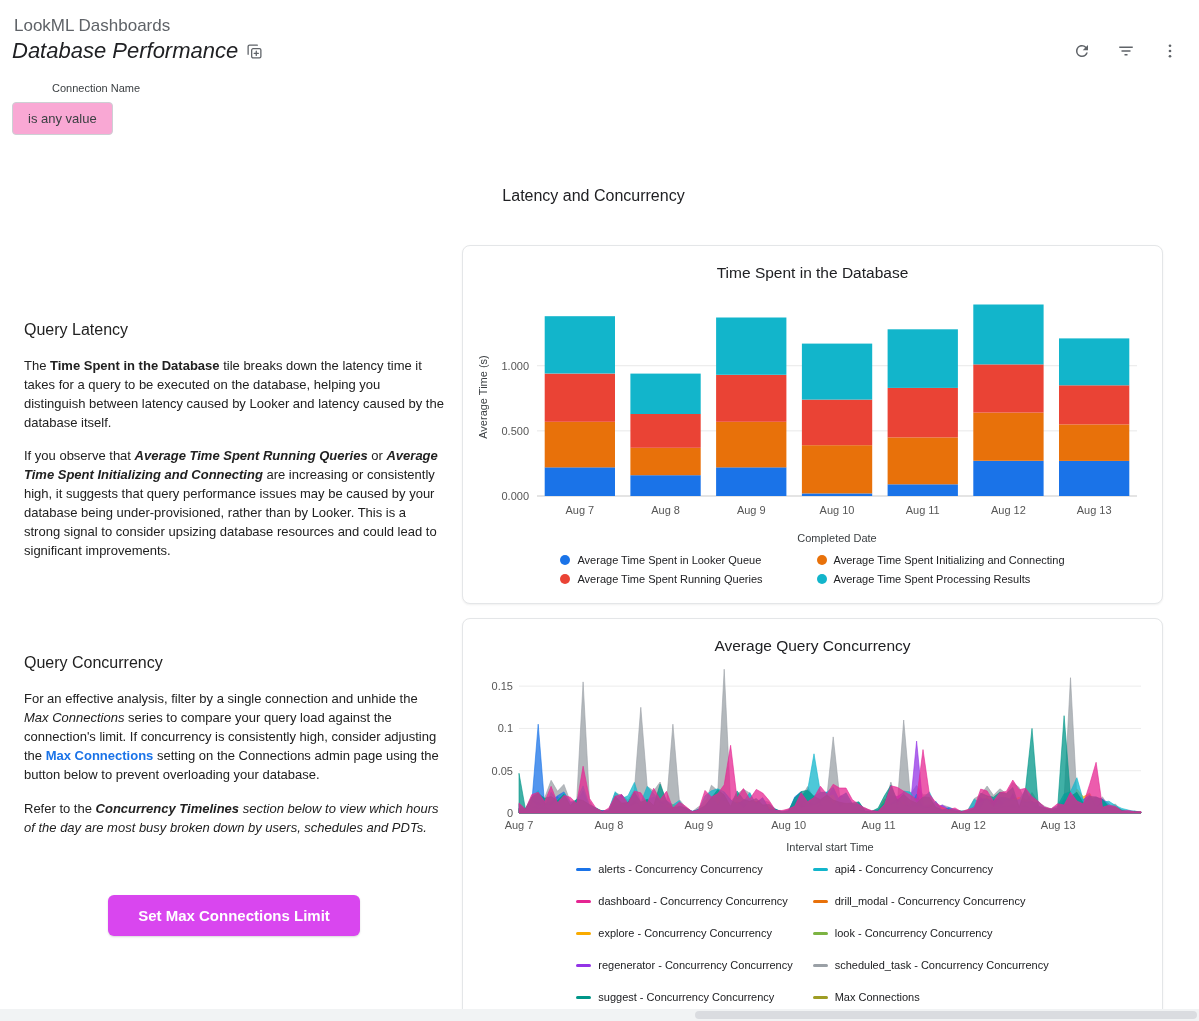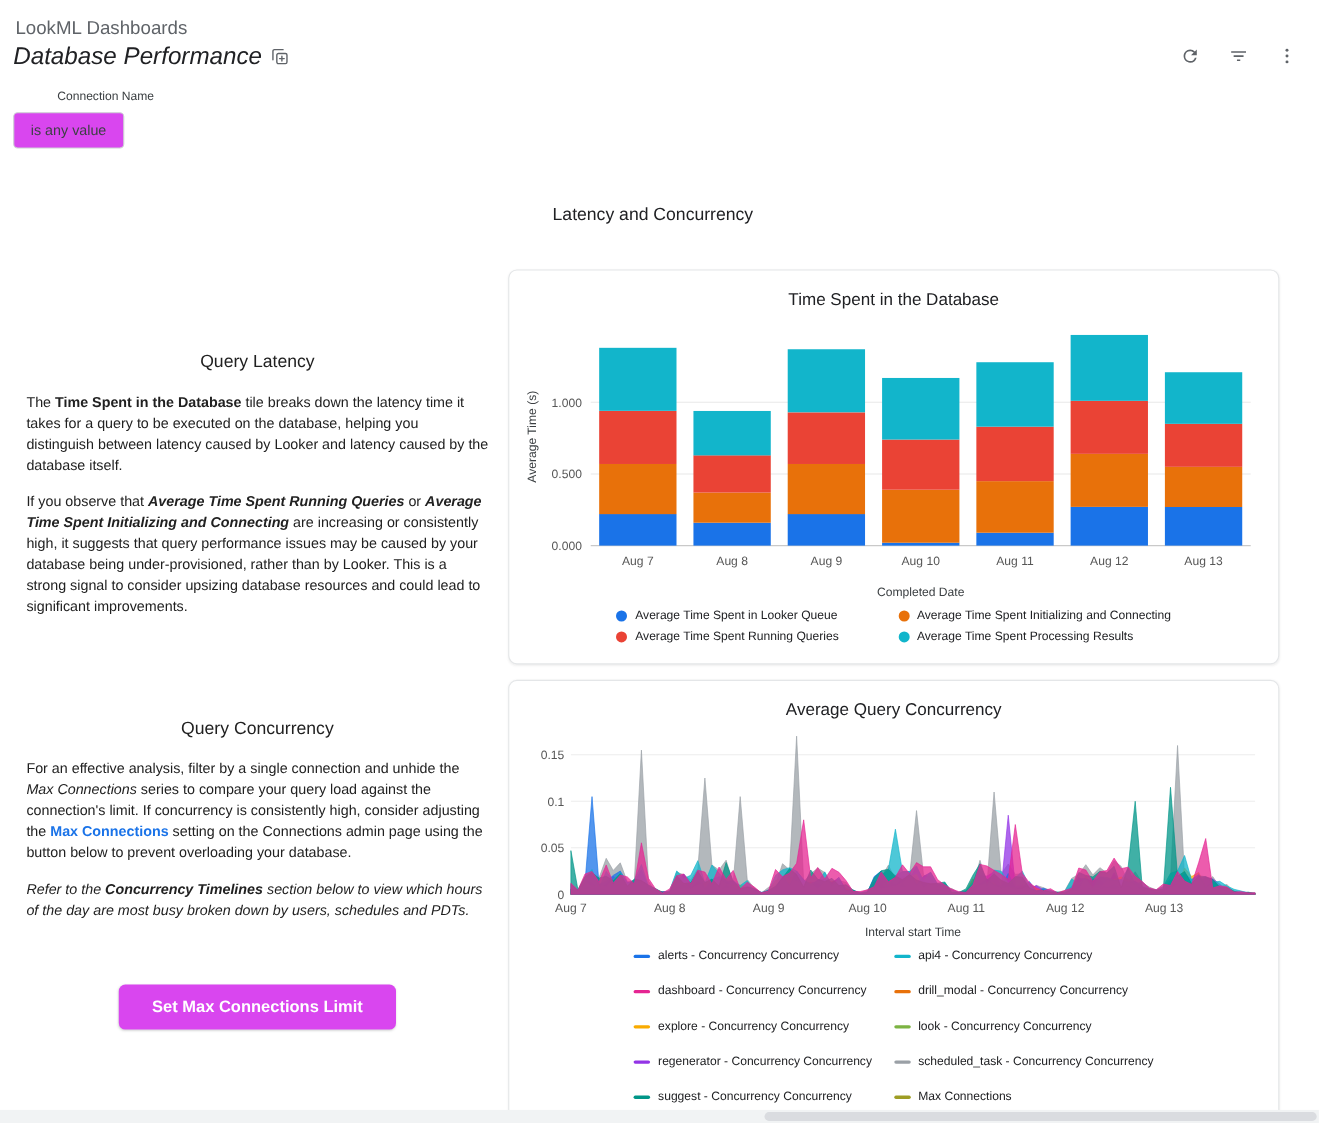--- a/index.html
+++ b/index.html
@@ -13,29 +13,29 @@
   .title-row { display:flex; align-items:center; padding:2px 20px 0 12px; }
   .page-title { font-size:22px; font-weight:400; color:#202124; margin:0;font-style:italic; }
   .title-icon { margin-left:8px; display:inline-flex; cursor:pointer; }
   .toolbar { margin-left:auto; display:flex; align-items:center; gap:26px; }
   .toolbar .tb-icon { cursor:pointer; display:inline-flex; }
   
   .filter-bar { margin:18px 0 0 12px; }
   .filter-label { font-size:11px; color:#3c4043;margin-left:40px; }
   .filter-chip {
     margin-top:8px; display:inline-block; border:1px solid #cdd0d4; border-radius:4px;
-    padding:8px 15px; font-size:13px; color:#3c4043; background:#d946ef; cursor:pointer;
+    padding:8px 15px; font-size:13px; color:#3c4043; background:#f9a8d4; cursor:pointer;
   }
   
   .section-title { text-align:center; font-size:16px; font-weight:500; color:#202124; margin:52px 36px 40px 24px; }
   
   .main { display:flex; padding:0 36px 0 24px; gap:18px; align-items:flex-start; }
   .left-col { width:420px; padding-top:76px; }
   .right-col { flex:1; display:flex; flex-direction:column; gap:14px; }
-  .text-tile h3 { text-align:center; font-size:16px; font-weight:400; color:#212121; margin:0 0 18px; }
+  .text-tile h3 { text-align:left; font-size:16px; font-weight:400; color:#212121; margin:0 0 18px; }
   .text-tile p { font-size:13px; line-height:1.45; margin:0 0 15px; color:#212121; }
   .text-tile p:last-child { margin-bottom:0; }
   .tile-gap { margin-top:94px; }
   .btn-wrap { text-align:center; margin-top:58px; }
   .primary-btn {
     background:#d946ef; color:#fff; border:none; border-radius:6px;
     font-family:"Liberation Sans", sans-serif; font-size:15px; font-weight:700;
     padding:12px 30px; cursor:pointer; box-shadow:0 1px 2px rgba(60,64,67,.2);
   }
   
@@ -107,21 +107,21 @@
   <div class="left-col">
     <div class="text-tile">
       <h3>Query Latency</h3>
       <p><span>The </span><span style="font-weight: 700;">Time Spent in the Database</span><span> tile breaks down the latency time it takes for a query to be executed on the database, helping you distinguish between latency caused by Looker and latency caused by the database itself.</span></p>
       <p><span>If you observe that </span><span style="font-weight: 700; font-style: italic;">Average Time Spent Running Queries</span><span> or </span><span style="font-weight: 700; font-style: italic;">Average Time Spent Initializing and Connecting</span><span> are increasing or consistently high, it suggests that query performance issues may be caused by your database being under-provisioned, rather than by Looker. This is a strong signal to consider upsizing database resources and could lead to significant improvements.</span></p>
     </div>
 
     <div class="text-tile tile-gap">
       <h3>Query Concurrency</h3>
       <p><span>For an effective analysis, filter by a single connection and unhide the </span><span style="font-style: italic;">Max Connections</span><span> series to compare your query load against the connection's limit. If concurrency is consistently high, consider adjusting the </span><a class="inline-link" href="#">Max Connections</a><span> setting on the Connections admin page using the button below to prevent overloading your database.</span></p>
-      <p><span style="font-style: italic;">Refer to the </span><span style="font-weight: 700; font-style: italic;">Concurrency Timelines</span><span style="font-style: italic;"> section below to view which hours of the day are most busy broken down by users, schedules and PDTs.</span></p>
+      <p><span style="">Refer to the </span><span style="font-weight: 700; font-style: italic;">Concurrency Timelines</span><span style="font-style: italic;"> section below to view which hours of the day are most busy broken down by users, schedules and PDTs.</span></p>
     </div>
 
     <div class="btn-wrap">
       <button class="primary-btn">Set Max Connections Limit</button>
     </div>
   </div>
 
   <div class="right-col">
 
     <div class="card">

